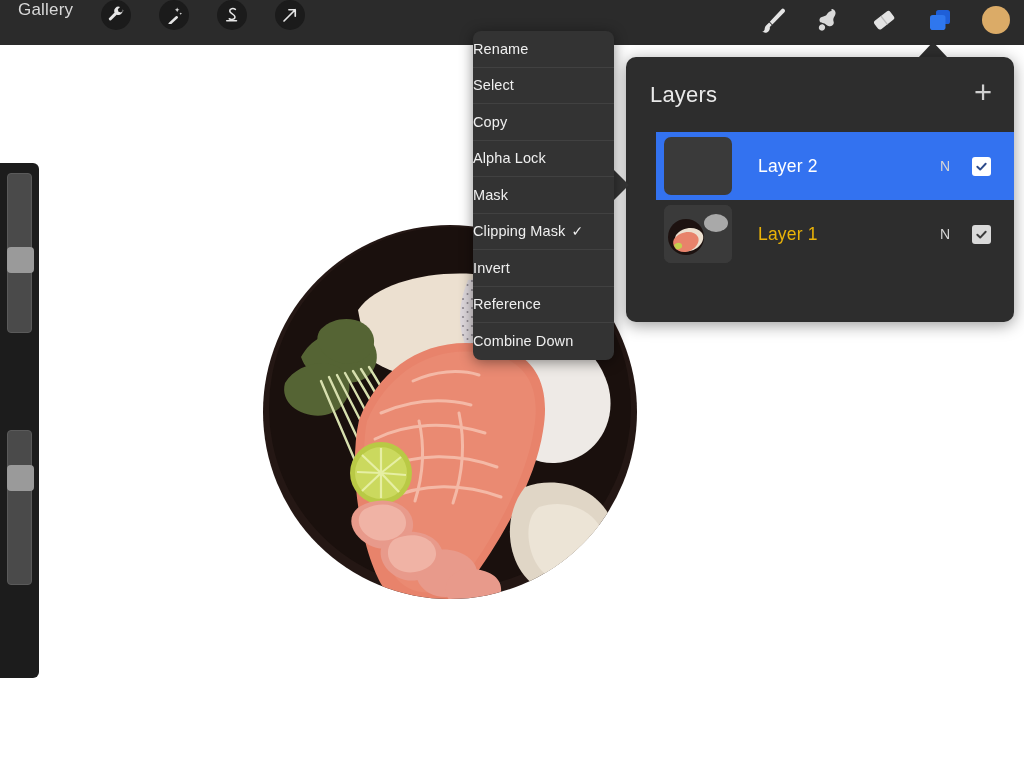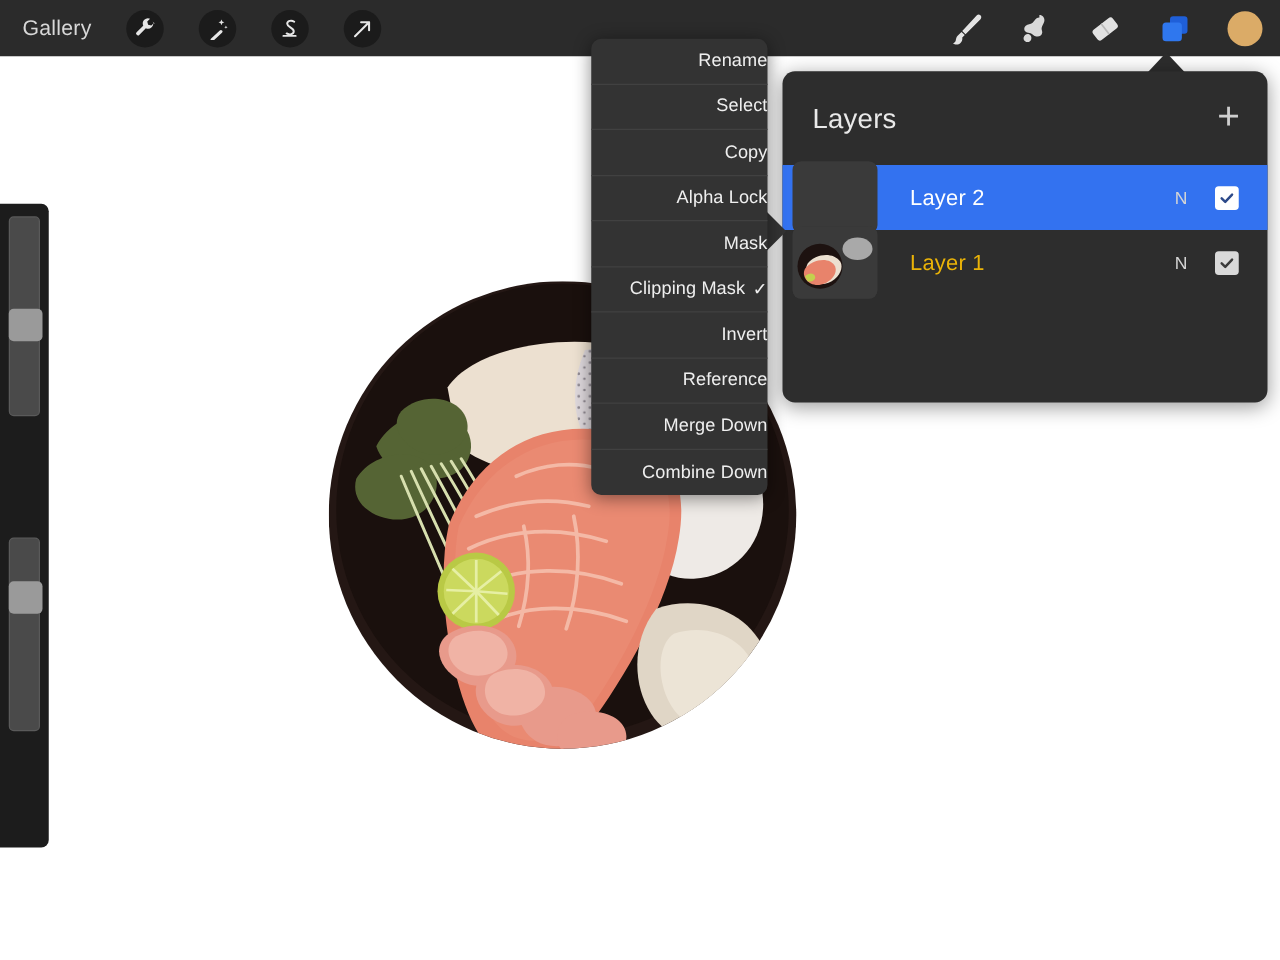--- a/index.html
+++ b/index.html
@@ -18,21 +18,21 @@
   }
   #artwork{
     position:absolute; left:263px; top:180px; width:375px; height:375px;
   }
   #artwork svg{ display:block; width:100%; height:100%; }
 
   
   #top-bar{
     position:absolute; left:0; top:0; width:1024px; height:45px;
     background:#2b2b2b;
-    display:flex; align-items:center;
+    display:flex; align-items:flex-start;
     z-index:40;
   }
   #gallery-btn{
     color:#d8d8d8; font-size:17px; margin-left:18px; letter-spacing:.2px;
     cursor:pointer;
   }
   .tool-ico{
     width:30px; height:30px; border-radius:50%;
     background:#1b1b1b;
     display:flex; align-items:center; justify-content:center;
@@ -78,21 +78,21 @@
   #undo-btn{ top:596px; }
 
   
   #layer-menu{
     position:absolute; left:473px; top:31px; width:141px;
     background:#333333; border-radius:8px;
     z-index:60;
     box-shadow:0 2px 14px rgba(0,0,0,.45);
   }
   .menu-item{
-    height:36.5px; display:flex; align-items:center; justify-content:flex-end;
+    height:36.5px; display:flex; align-items:center; justify-content:flex-start;
     color:#efefef; font-size:14.5px; letter-spacing:.1px;
     border-bottom:1px solid #414141; cursor:pointer;
     user-select:none;
   }
   .menu-item:last-child{ border-bottom:none; }
   .menu-item .chk{ margin-left:6px; font-size:14px; }
   #menu-tail{
     position:absolute; left:612px; top:168px;
     width:0; height:0; z-index:59;
     border-top:17px solid transparent;
@@ -117,22 +117,22 @@
   #layers-head{
     height:75px; display:flex; align-items:center;
     padding:0 22px 0 24px; position:relative;
   }
   #layers-title{ color:#e9e9e9; font-size:22px; font-weight:normal; letter-spacing:.2px; }
   #add-layer{
     margin-left:auto; color:#cfcfcf; font-size:31px; font-weight:300;
     line-height:1; cursor:pointer; padding-bottom:5px;
   }
   .layer-row{
-    height:52px; display:flex; align-items:center;
-    position:relative; cursor:pointer;
+    height:68px; display:flex; align-items:center;
+    position:relative; cursor:pointer;margin-left:30px;
   }
   .layer-row.sel{ background:#3372f0; }
   .layer-row .clipind{
     position:absolute; left:9px; top:21px;
     color:#96b9f7; font-size:13px; line-height:1;
   }
   .thumb{
     width:68px; height:58px; border-radius:7px; margin-left:8px;
     background:#3a3a3a; overflow:hidden; flex:none; position:relative;
   }
@@ -401,18 +401,15 @@
     <span>Clipping Mask</span>
     <span class="chk">✓</span>
   </div>
   <div class="menu-item">
       <span>Invert</span>
     </div>
   <div class="menu-item">
       <span>Reference</span>
     </div>
   <div class="menu-item">
-      <span>Merge Down</span>
-    </div>
-  <div class="menu-item">
       <span>Combine Down</span>
     </div>
 </div>
 
 </body></html>

